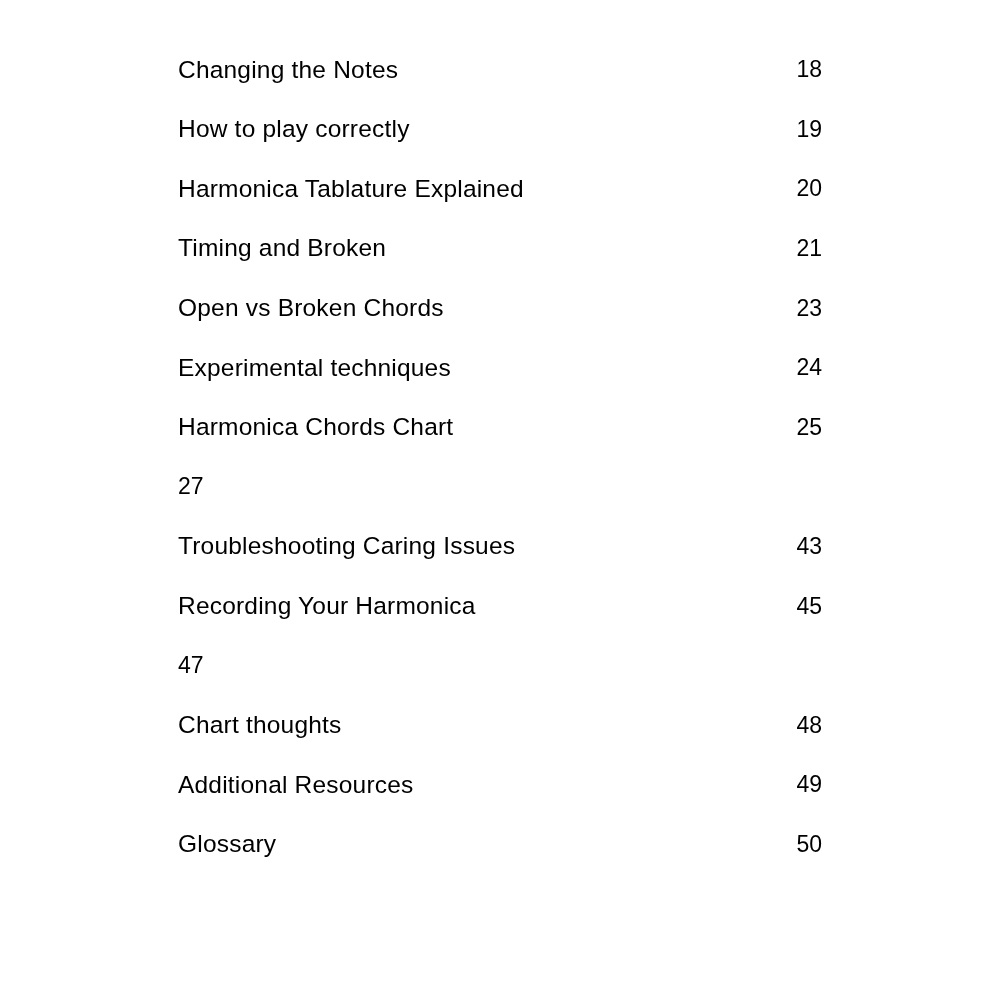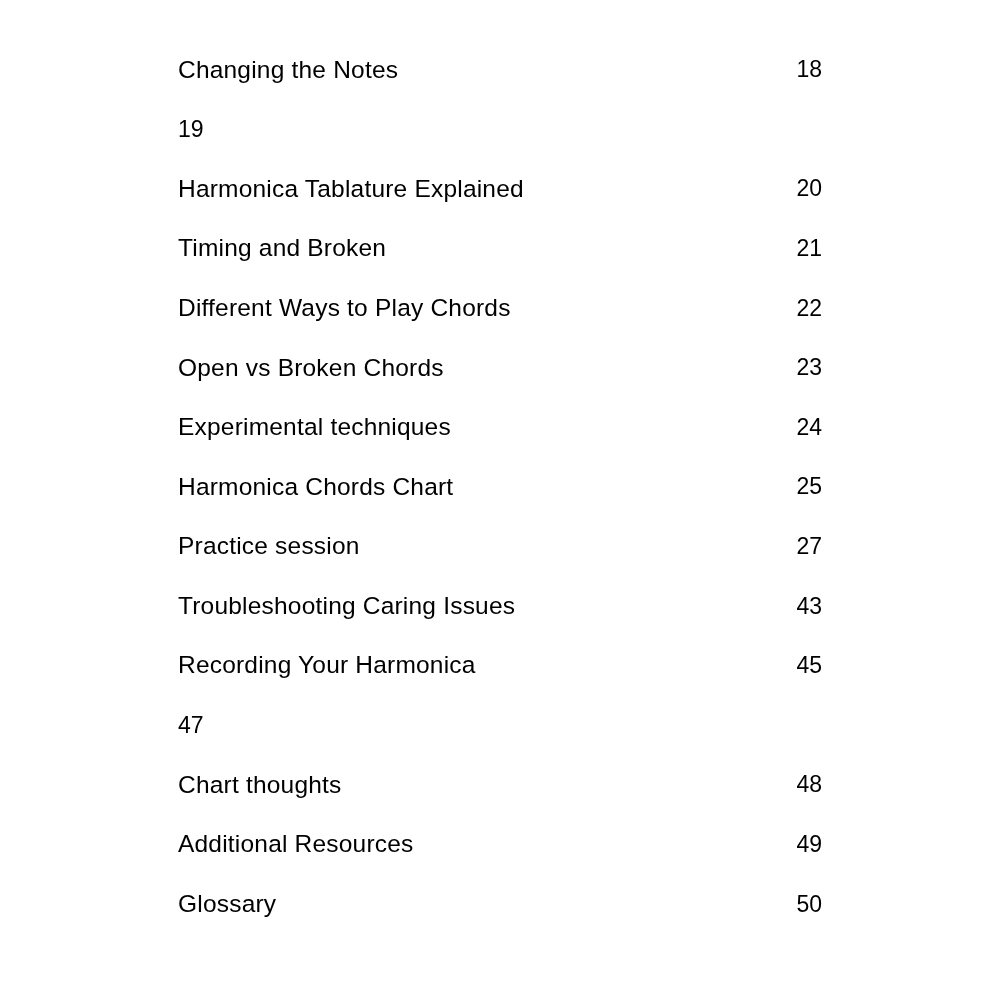--- a/index.html
+++ b/index.html
@@ -49,55 +49,51 @@
 <body>
 
 <div class="page">
   <div class="toc" id="toc-list">
   <div class="toc-row">
     <span class="toc-title">Changing the Notes</span>
     <span class="toc-page">18</span>
   </div>
 
   <div class="toc-row">
+    <span class="toc-title">How to play correctly</span>
     <span class="toc-page">19</span>
   </div>
 
   <div class="toc-row">
     <span class="toc-title">Harmonica Tablature Explained</span>
     <span class="toc-page">20</span>
   </div>
 
   <div class="toc-row">
     <span class="toc-title">Timing and Broken</span>
     <span class="toc-page">21</span>
   </div>
 
-  <div class="toc-row">
-    <span class="toc-title">Different Ways to Play Chords</span>
-    <span class="toc-page">22</span>
-  </div>
 
   <div class="toc-row">
     <span class="toc-title">Open vs Broken Chords</span>
     <span class="toc-page">23</span>
   </div>
 
   <div class="toc-row">
     <span class="toc-title">Experimental techniques</span>
     <span class="toc-page">24</span>
   </div>
 
   <div class="toc-row">
     <span class="toc-title">Harmonica Chords Chart</span>
     <span class="toc-page">25</span>
   </div>
 
   <div class="toc-row">
-    <span class="toc-title">Practice session</span>
     <span class="toc-page">27</span>
   </div>
 
   <div class="toc-row">
     <span class="toc-title">Troubleshooting Caring Issues</span>
     <span class="toc-page">43</span>
   </div>
 
   <div class="toc-row">
     <span class="toc-title">Recording Your Harmonica</span>

